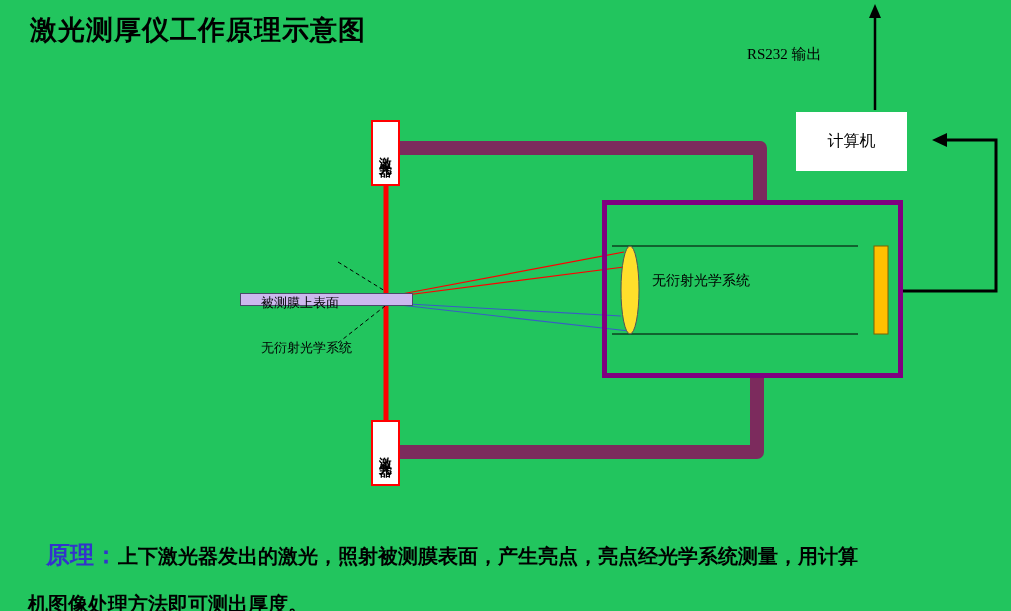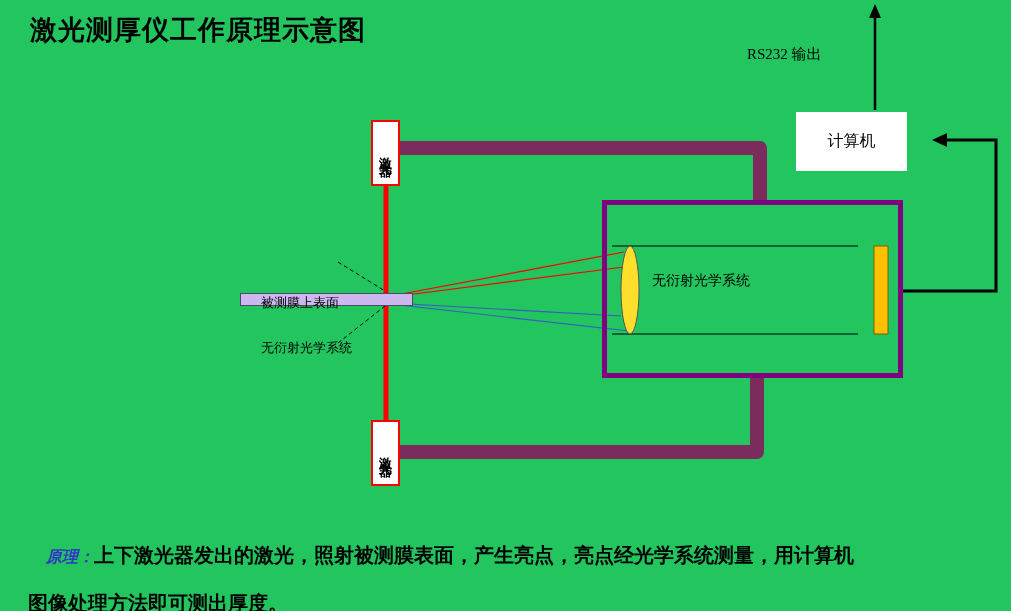--- a/index.html
+++ b/index.html
@@ -45,21 +45,21 @@
   }
 
   .optical-label{left:652px;top:272px;font-size:14px;}
   .film-upper-label{left:261px;top:246px;font-size:13px;margin-top:48px;}
   .film-lower-label{left:261px;top:339px;font-size:13px;}
 
   .principle{
     left:28px;top:516px;width:845px;line-height:46px;text-indent:18px;
     font-weight:bold;
   }
-  .principle .lead{color:#3333cc;font-size:16px;font-style:italic;}
+  .principle .lead{color:#3333cc;font-size:24px;}
   .principle .body{color:#000;font-size:20px;}
 </style>
 </head>
 <body>
 
 <div class="stage">
 
   <svg class="overlay">
 
     <path d="M398 148 H760 V204" fill="none" stroke="#7c2b5d" stroke-width="14" stroke-linejoin="round"></path>

